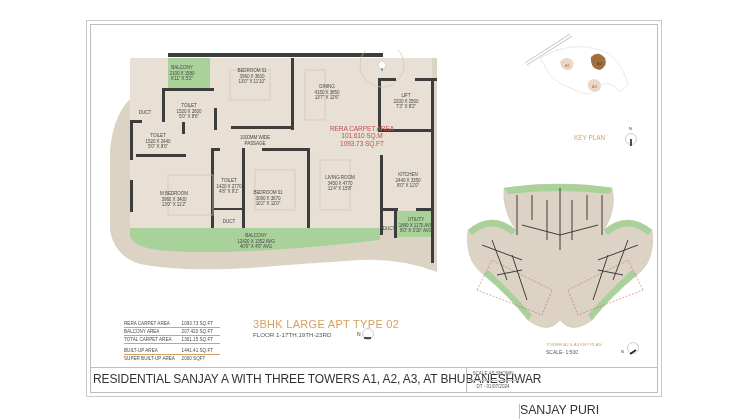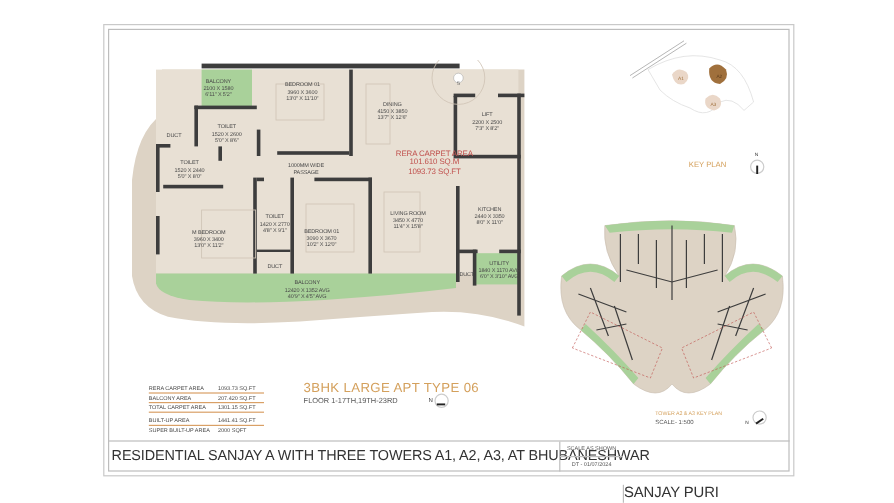--- a/index.html
+++ b/index.html
@@ -191,21 +191,21 @@
   <div class="area-row">
       <span class="k">BUILT-UP AREA</span>
       <span class="v">1441.41 SQ.FT</span>
     </div>
   <div class="area-row noline">
       <span class="k">SUPER BUILT-UP AREA</span>
       <span class="v">2000 SQFT</span>
     </div>
 </div>
 
-<div class="abs apt-title">3BHK LARGE APT TYPE 06</div>
+<div class="abs apt-title">3BHK LARGE APT TYPE 02</div>
 <div class="abs apt-floor">FLOOR 1-17TH,19TH-23RD</div>
 
 <div class="abs north-lbl" style="left:357px;top:331px;">N</div>
 <div class="abs north" style="left:362px;top:328px;">
   <svg width="10" height="10" viewBox="0 0 10 10">
       <rect x="1" y="4.2" width="7" height="1.6" fill="#222"></rect>
     </svg>
 </div>
 
 <svg class="abs" style="left:520px;top:30px;" width="130" height="95" viewBox="0 0 130 95">

